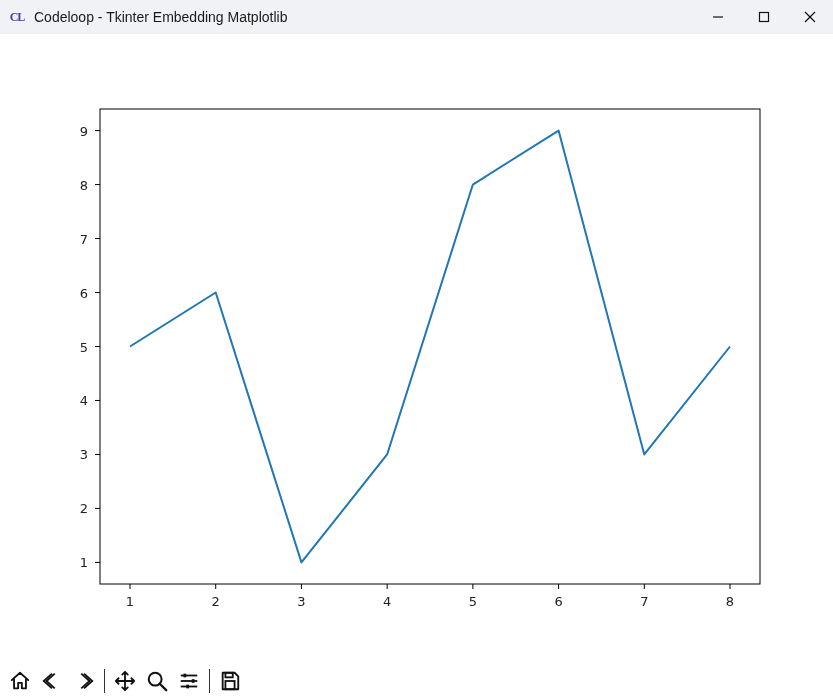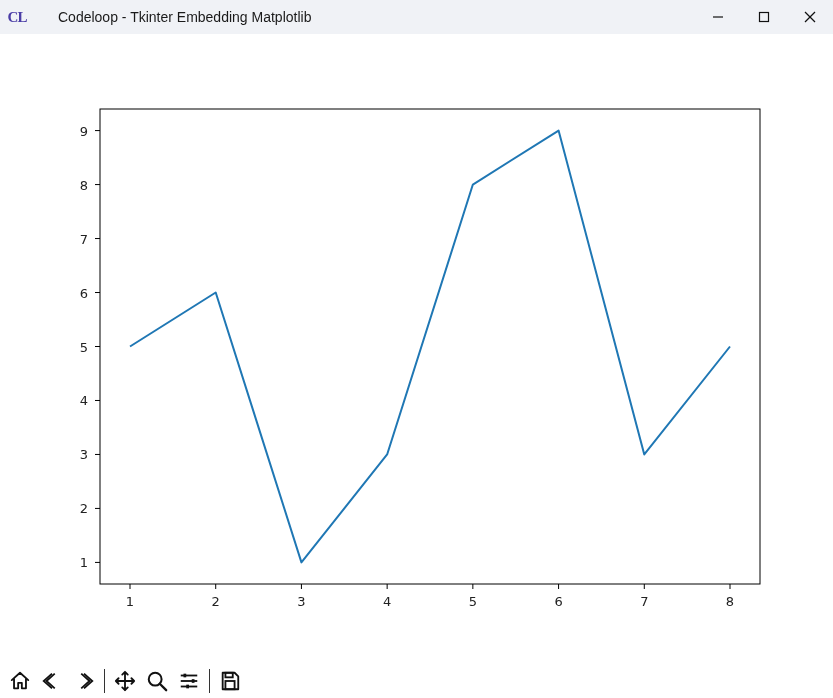--- a/index.html
+++ b/index.html
@@ -32,27 +32,26 @@
     width: 18px;
     height: 18px;
     margin-right: 8px;
     display:flex;
     align-items:center;
     justify-content:center;
   }
   .titlebar .app-icon span{
     font-family: Georgia, serif;
     font-weight: bold;
-    font-size: 15px;
+    font-size: 12px;
     color: #4a3da6;
     letter-spacing: -1px;
   }
   .titlebar .title-text {
     flex: 0 0 auto;
-    margin-left: 24px;
   }
   .titlebar .spacer { flex: 1; }
   .win-controls {
     display: flex;
     height: 100%;
   }
   .win-btn {
     width: 46px;
     height: 100%;
     display: flex;

